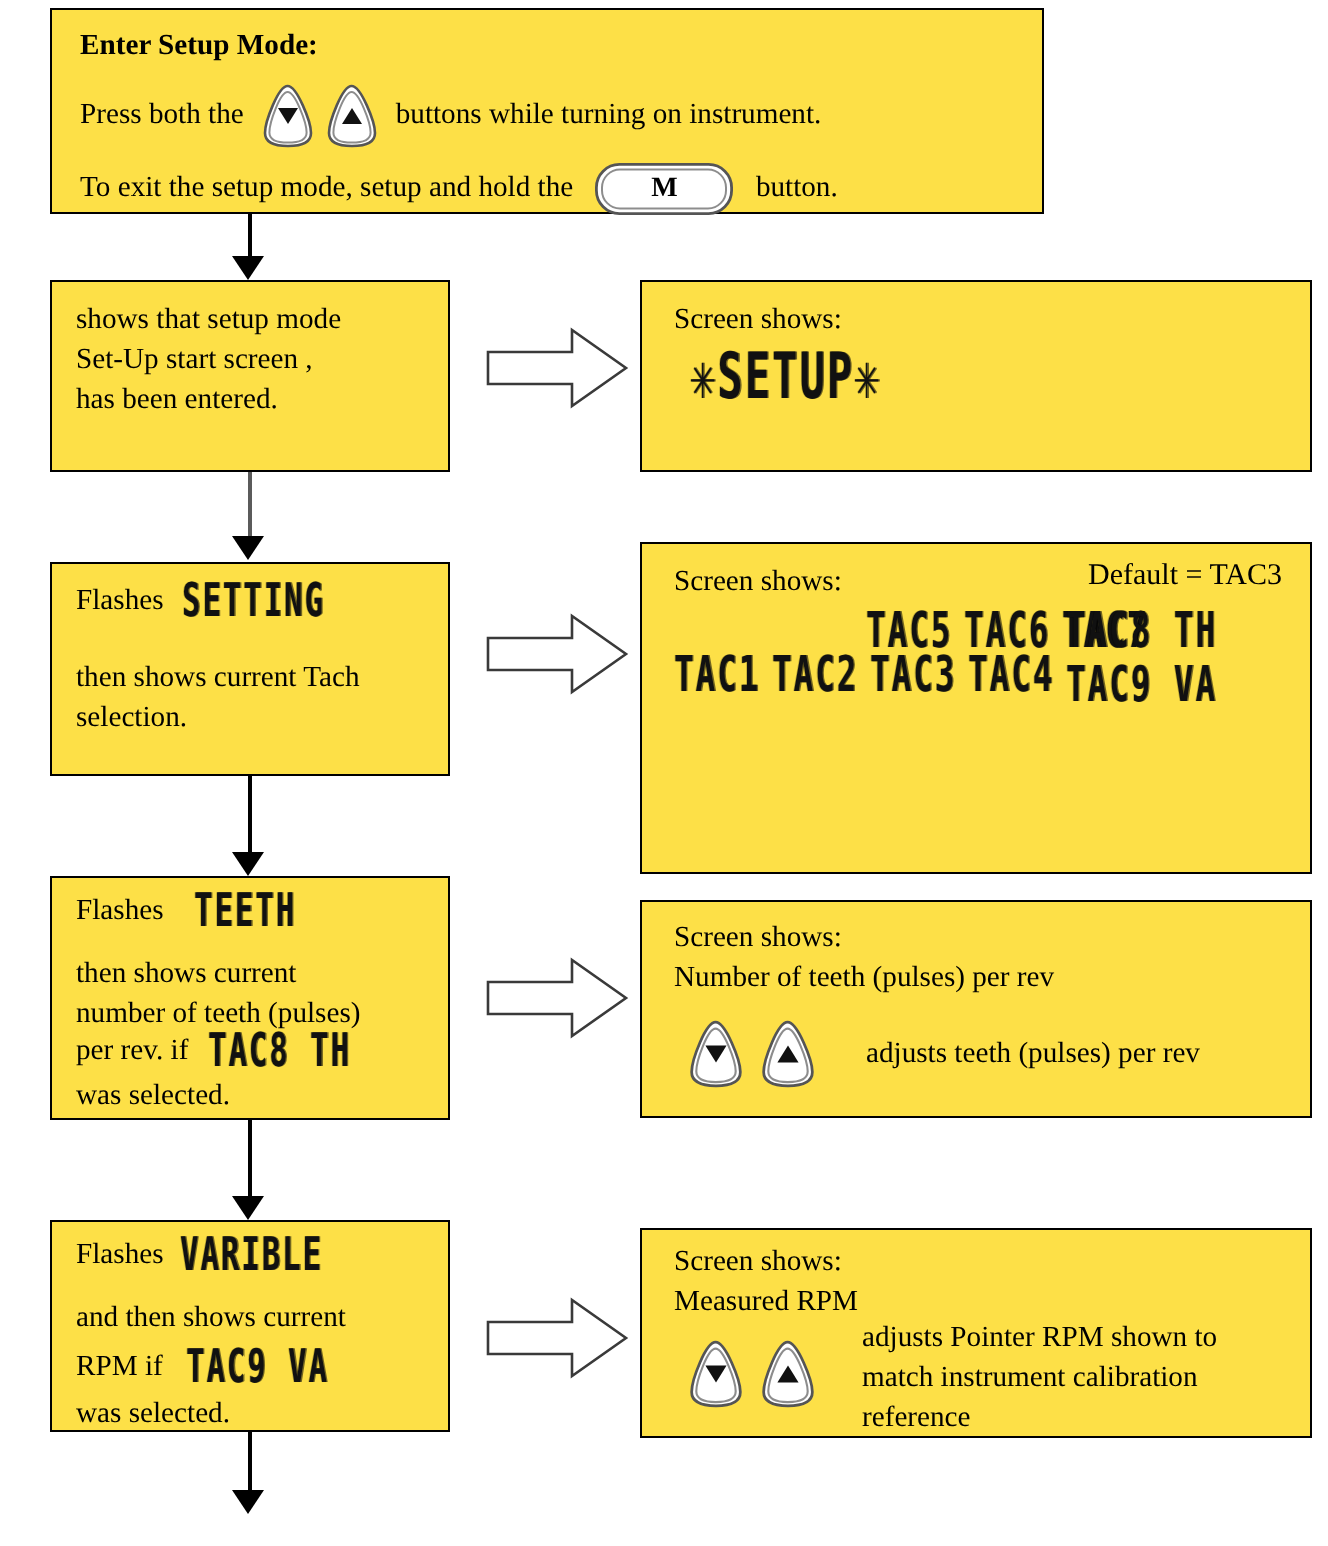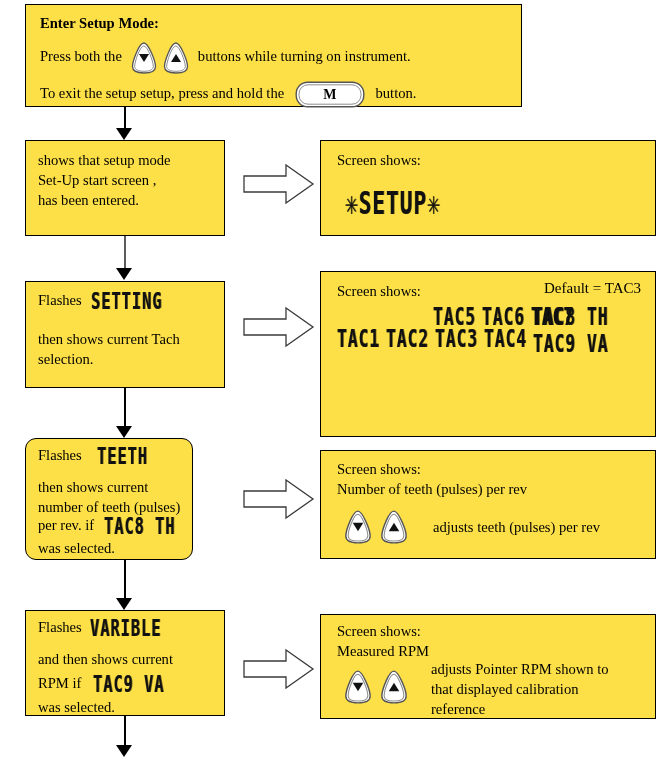--- a/index.html
+++ b/index.html
@@ -106,21 +106,21 @@
           <path d="M13.8 2 C18.5 2 25.5 20 25.5 25.5 C25.5 30 21 32 14 32 C7 32 2.5 30 2.5 25.5 C2.5 20 9.1 2 13.8 2 Z" fill="#fff" stroke="#555" stroke-width="1.3"></path>
           <path d="M13.8 5 C17.6 5 23.3 20.3 23.3 25.2 C23.3 28.8 19.5 30.3 13.9 30.3 C8.3 30.3 4.7 28.8 4.7 25.2 C4.7 20.3 10 5 13.8 5 Z" fill="#fff" stroke="#8d8d8d" stroke-width="1"></path>
           <polygon points="9,21 19,21 14,13" fill="#111"></polygon>
         </svg>
       </span>
     </span>
     <span>buttons while turning on instrument.</span>
   </div>
 
   <div class="abs txt inline-flow" style="left:14px; top:76px; white-space:nowrap;">
-    <span>To exit the setup setup, press and hold the</span>
+    <span>To exit the setup mode, setup and hold the</span>
     <span class="mbtn" style="margin:0 7px;">
       <svg width="70" height="27" viewBox="0 0 70 27">
         <rect x="1.2" y="1.2" width="67.6" height="24.6" rx="11.5" ry="11.5" fill="#fff" stroke="#555" stroke-width="1.4"></rect>
         <rect x="4" y="3.8" width="62" height="19.4" rx="9" ry="9" fill="#fff" stroke="#8d8d8d" stroke-width="1"></rect>
       </svg>
       <span class="mlabel">M</span>
     </span>
     <span>button.</span>
   </div>
 </div>
@@ -137,21 +137,21 @@
 </div>
 
 <div class="blockarrow" style="left:243px; top:163px;">
   <svg width="72" height="42" viewBox="0 0 72 42">
     <path d="M1 13 L43 13 L43 2 L70 21 L43 40 L43 29 L1 29 Z" fill="#fff" stroke="#3a3a3a" stroke-width="1.3" stroke-linejoin="miter"></path>
   </svg>
 </div>
 
 <div class="box" style="left:320px; top:140px; width:336px; height:96px;">
   <div class="abs txt" style="left:16px; top:9px;">Screen shows:</div>
-  <div class="abs lcd-wrap" style="left:24px; top:50px;text-decoration:underline;">
+  <div class="abs lcd-wrap" style="left:24px; top:36px;text-decoration:underline;">
     <span class="lcd" style="font-size:22px;">✳SETUP✳</span>
   </div>
 </div>
 
 <div class="vline grey" style="left:124px; top:236px; height:36px;"></div>
 <div class="arrowdown" style="left:116px; top:268px;"></div>
 
 <div class="box" style="left:25px; top:281px; width:200px; height:107px;">
   <div class="abs txt" style="left:12px; top:8px; white-space:nowrap;text-align:center;">
     <span>Flashes</span>
@@ -190,21 +190,21 @@
 
   <div class="abs" style="left:212px; top:34px;">
     <div class="lcd-wrap" style="height:27px;"><span class="lcd" style="font-size:17px;">TAC8 TH</span></div>
     <div class="lcd-wrap" style="height:27px;"><span class="lcd" style="font-size:17px;">TAC9 VA</span></div>
   </div>
 </div>
 
 <div class="vline" style="left:124px; top:388px; height:42px;"></div>
 <div class="arrowdown" style="left:116px; top:426px;"></div>
 
-<div class="box" style="left:25px; top:438px; width:168px; height:122px;border-radius:11px;">
+<div class="box" style="left:25px; top:438px; width:200px; height:122px;">
   <div class="abs txt" style="left:12px; top:6px; white-space:nowrap;">
     <span>Flashes</span>
     <span class="lcd-wrap" style="margin-left:12px;">
       <span class="lcd" style="font-size:16px;">TEETH</span>
     </span>
   </div>
   <div class="abs txt" style="left:12px; top:38px;">
     <div>then shows current</div>
     <div>number of teeth (pulses)</div>
   </div>
@@ -293,19 +293,19 @@
         <svg width="30" height="36" viewBox="0 0 28 34">
           <path d="M13.8 2 C18.5 2 25.5 20 25.5 25.5 C25.5 30 21 32 14 32 C7 32 2.5 30 2.5 25.5 C2.5 20 9.1 2 13.8 2 Z" fill="#fff" stroke="#555" stroke-width="1.3"></path>
           <path d="M13.8 5 C17.6 5 23.3 20.3 23.3 25.2 C23.3 28.8 19.5 30.3 13.9 30.3 C8.3 30.3 4.7 28.8 4.7 25.2 C4.7 20.3 10 5 13.8 5 Z" fill="#fff" stroke="#8d8d8d" stroke-width="1"></path>
           <polygon points="9,21 19,21 14,13" fill="#111"></polygon>
         </svg>
       </span>
     </span>
   </div>
   <div class="abs txt" style="left:110px; top:44px;">
     <div>adjusts Pointer RPM shown to</div>
-    <div>that displayed calibration</div>
+    <div>match instrument calibration</div>
     <div>reference</div>
   </div>
 </div>
 
 <div class="vline" style="left:124px; top:716px; height:32px;"></div>
 <div class="arrowdown" style="left:116px; top:745px;"></div>
 
 </body></html>

